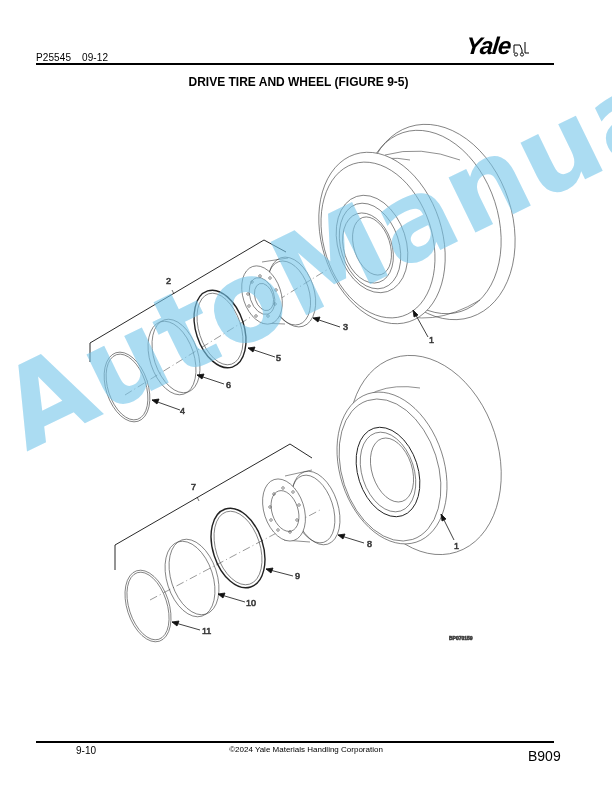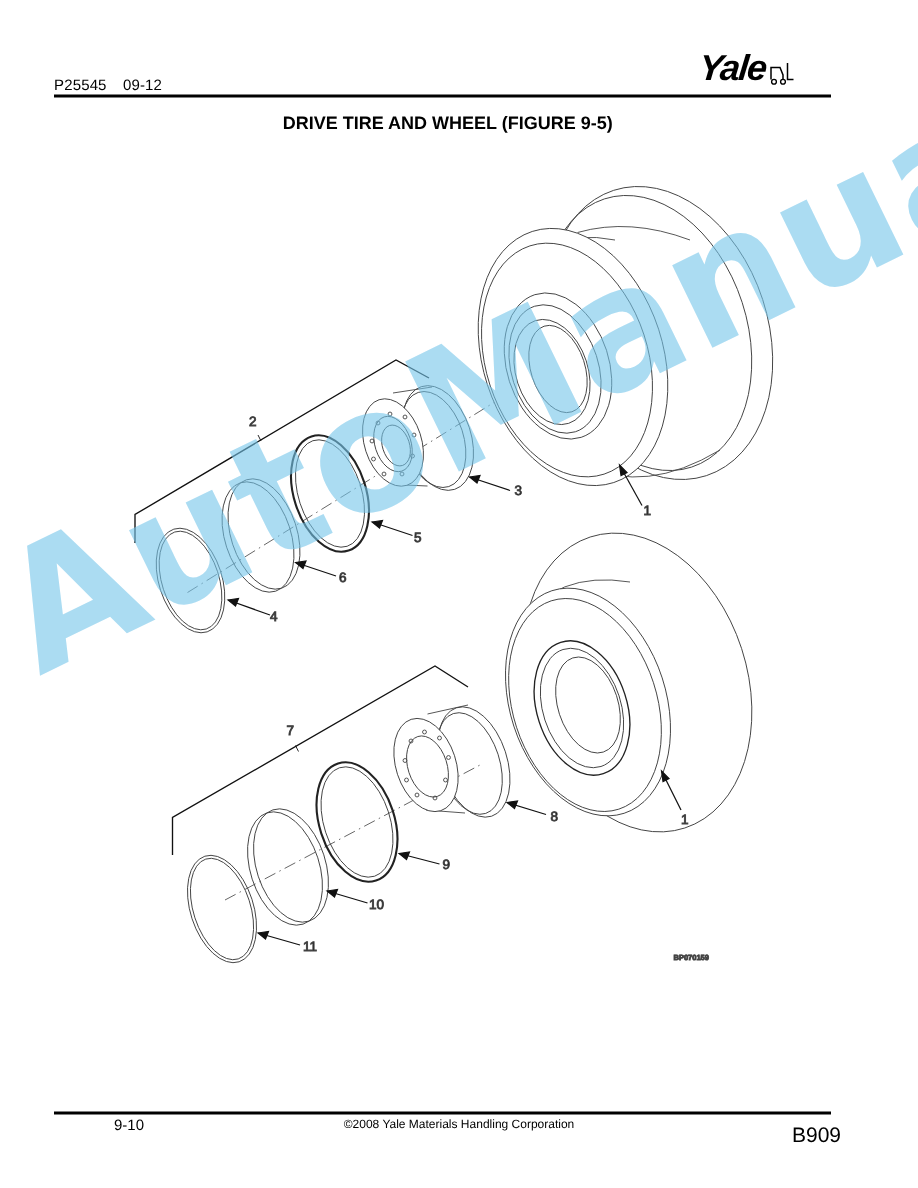--- a/index.html
+++ b/index.html
@@ -189,14 +189,14 @@
   <text class="callout" x="202" y="634">11</text>
   <text class="callout" x="454" y="549">1</text>
 
   <text class="figid" x="449" y="640">BP070159</text>
 </svg>
 
 <div class="watermark">AutoManual</div>
 
 <div class="ftr-rule"></div>
 <div class="ftr-left">9-10</div>
-<div class="ftr-center">©2008 Yale Materials Handling Corporation</div>
+<div class="ftr-center">©2024 Yale Materials Handling Corporation</div>
 <div class="ftr-right">B909</div>
 
 </body></html>

